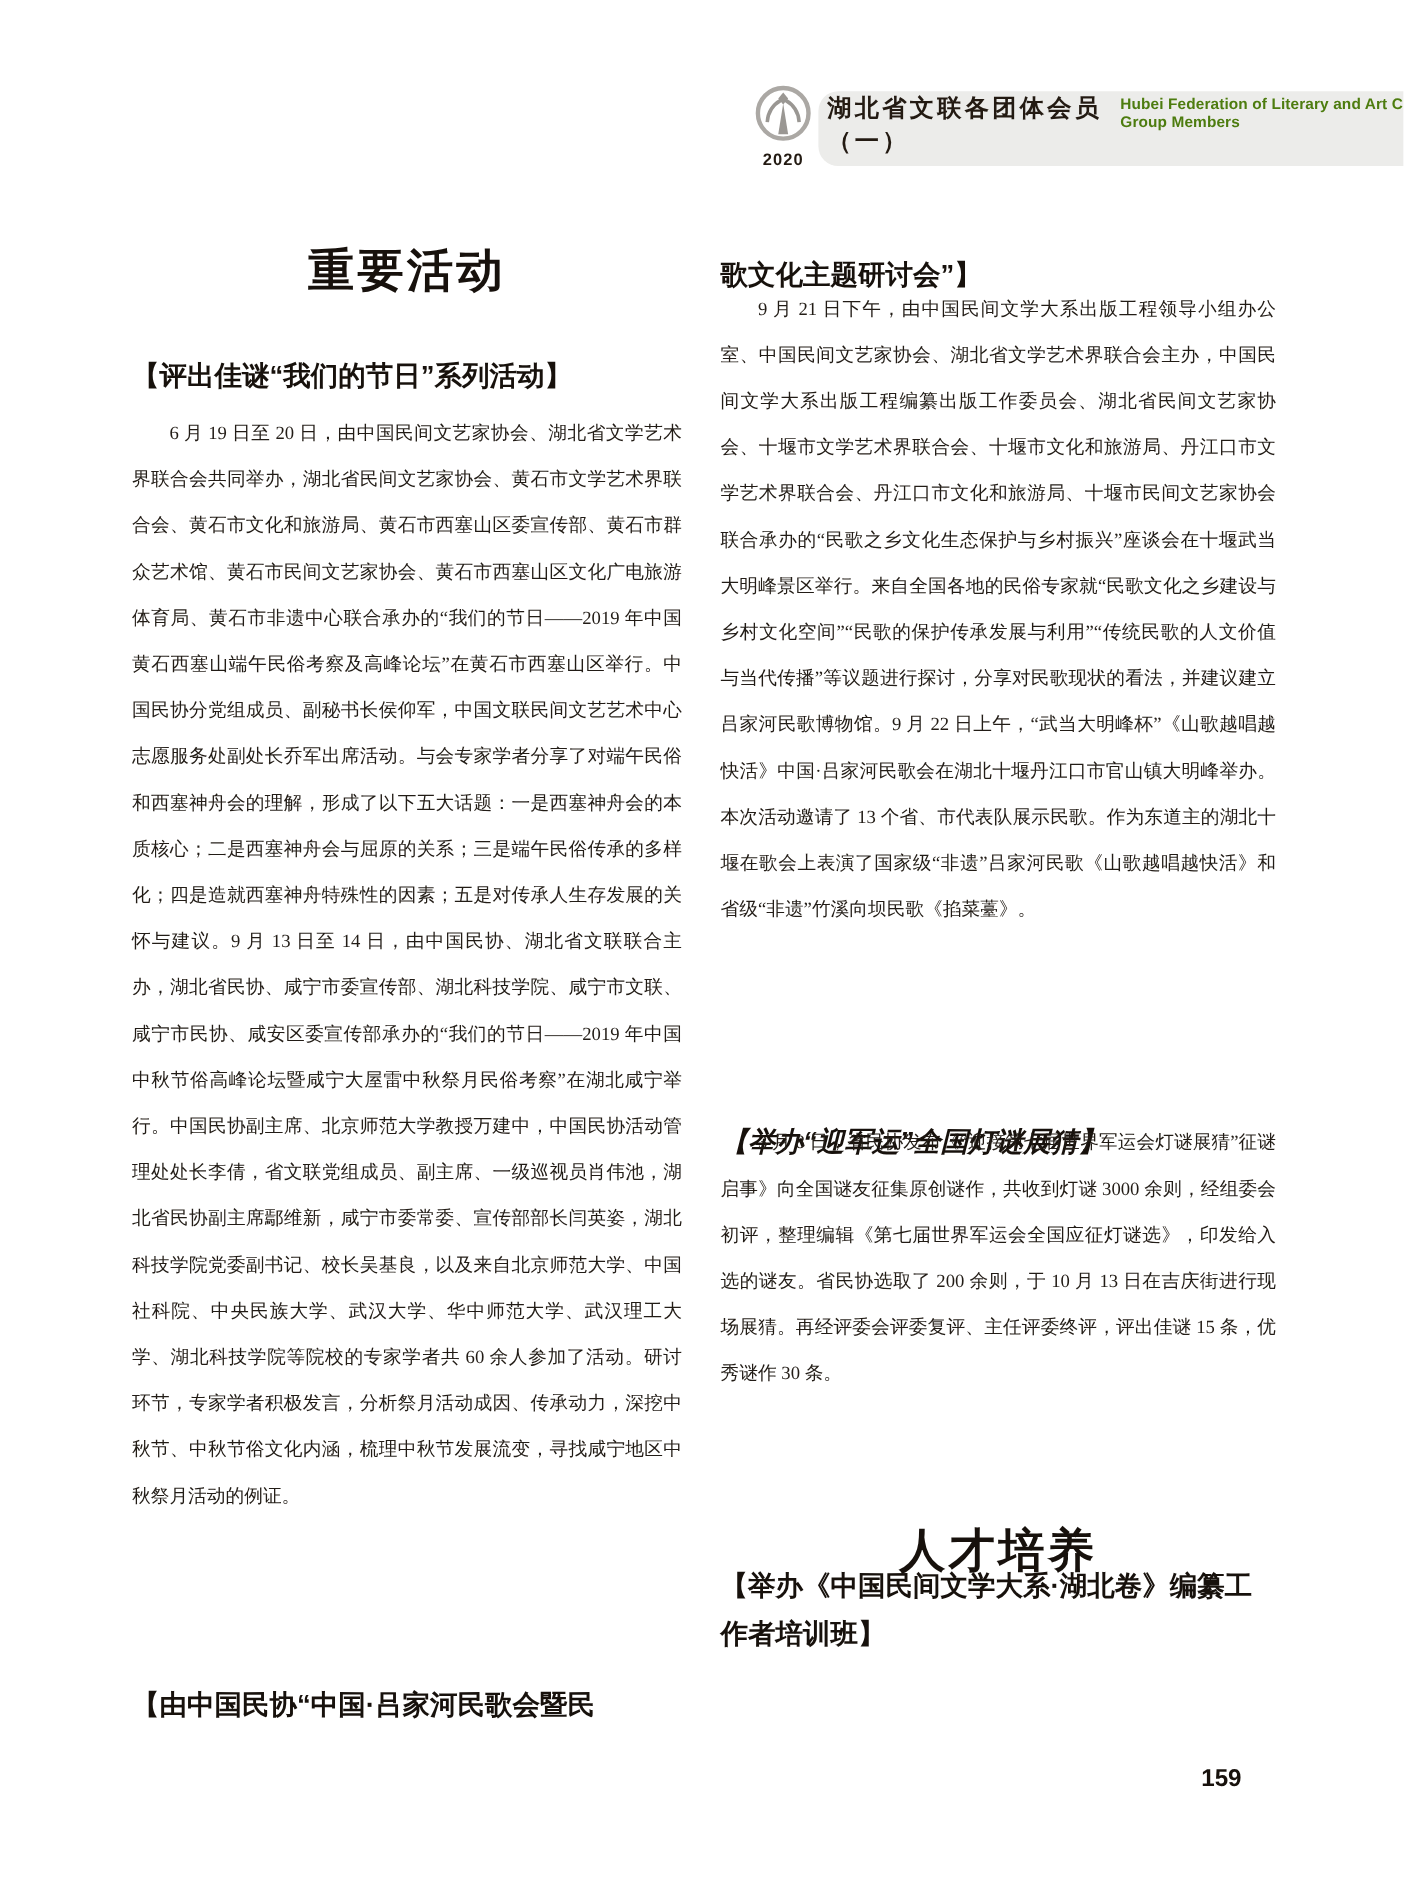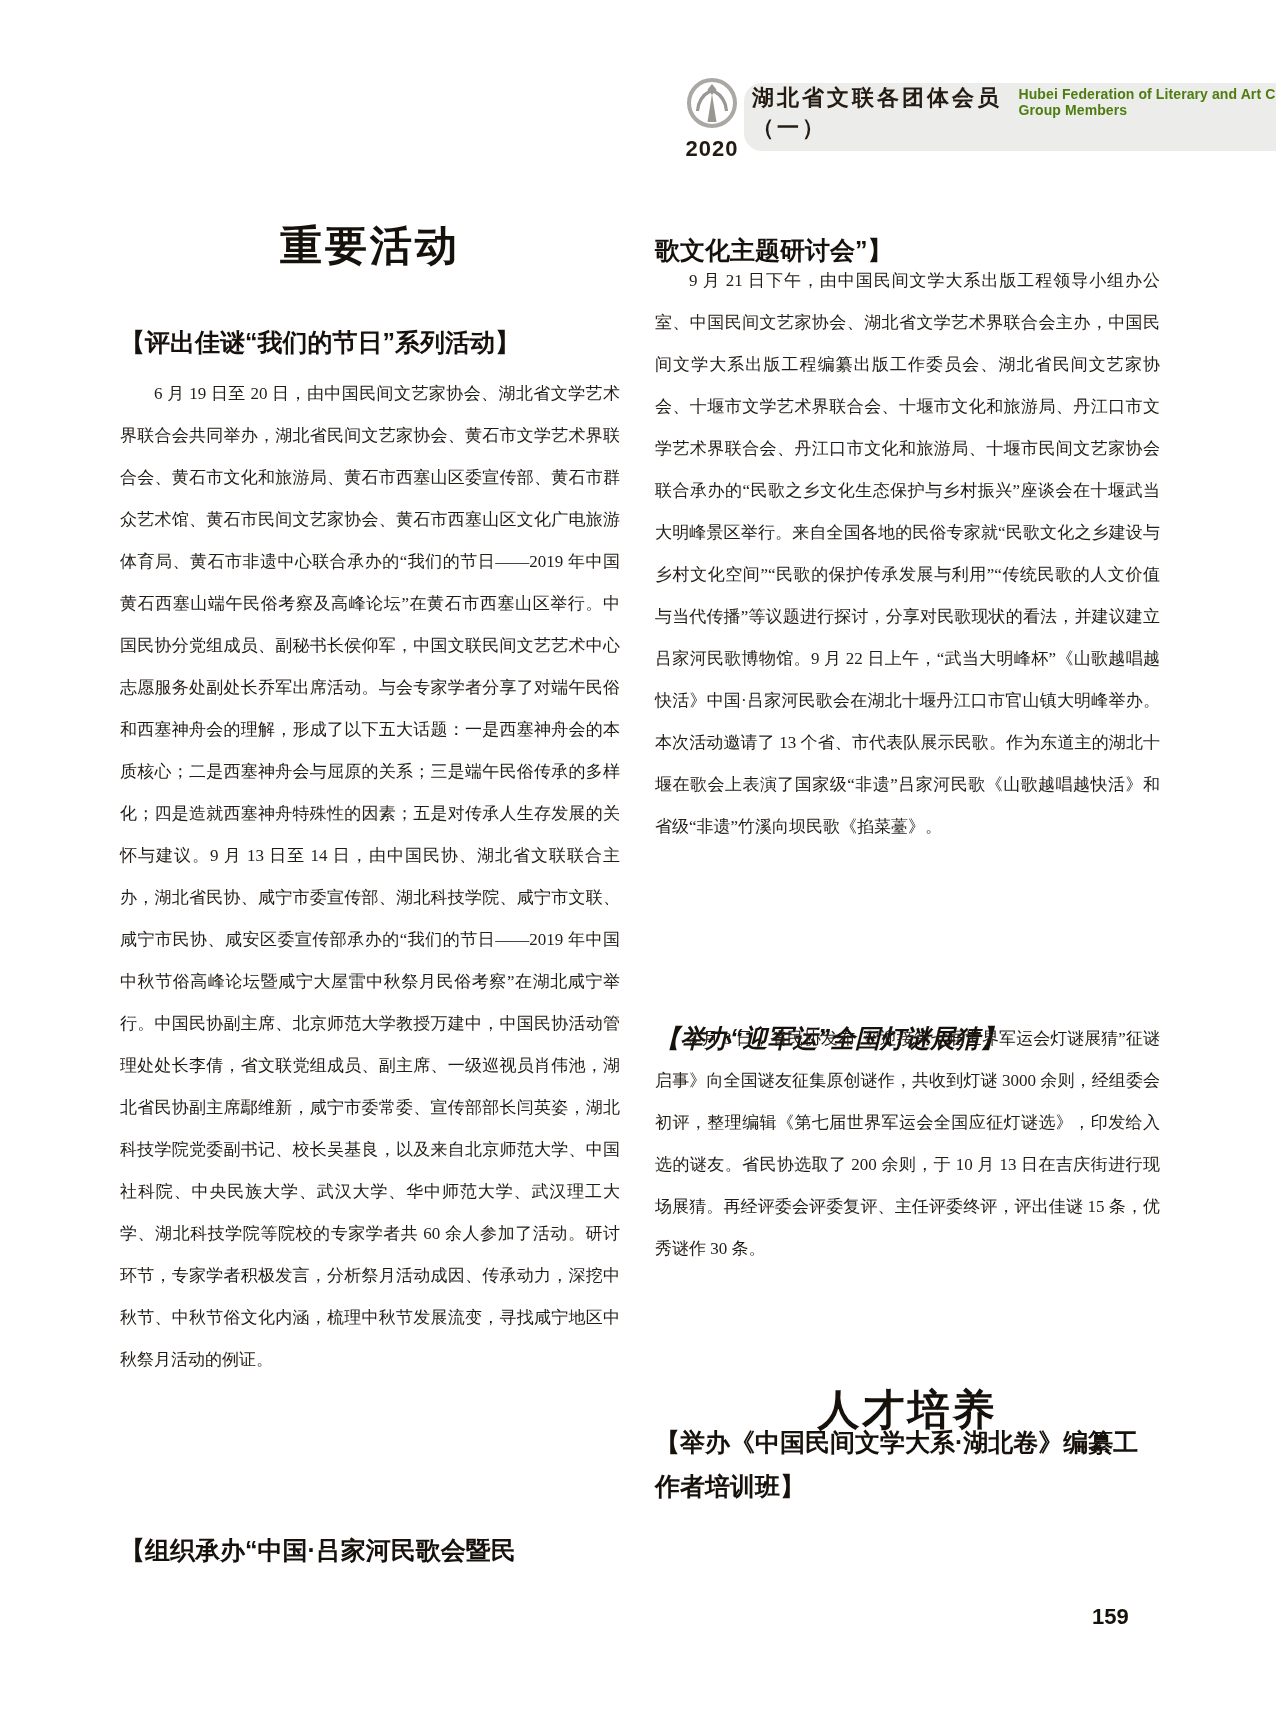--- a/index.html
+++ b/index.html
@@ -7,21 +7,21 @@
     position:relative; width:1276px; height:1719px;
     background:#ffffff; overflow:hidden;
     font-family:"Liberation Serif", serif;
     color:#221c16;
   }
 
   
   .logo-wrap { position:absolute; left:682px; top:76px; width:60px; text-align:center; }
   .logo-year {
     font-family:"Liberation Sans", sans-serif; font-weight:bold;
-    font-size:22px; color:#231a12; letter-spacing:1px; margin-top:0px;
+    font-size:15px; color:#231a12; letter-spacing:1px; margin-top:0px;
   }
   .hdr-box {
     position:absolute; left:744px; top:83px; width:608px; height:68px;
     background:#ececea; border-radius:18px 0 0 18px;
     display:flex; flex-direction:row; justify-content:center;
     padding-left:8px; box-sizing:border-box;
   }
   .hdr-cn {
     font-family:"Liberation Sans", sans-serif; font-weight:bold;
     font-size:22px; letter-spacing:3px; color:#231a12;
@@ -83,21 +83,21 @@
   </div>
 
   <div class="hdr-box">
     <div class="hdr-cn">湖北省文联各团体会员（一）</div>
     <div class="hdr-en">Hubei Federation of Literary and Art Circles Group Members</div>
   </div>
 
   <div class="col-title" id="left-title">重要活动</div>
   <div class="sec-heading" id="left-h1">【评出佳谜“我们的节日”系列活动】</div>
   <div class="body-para" id="left-p1">6 月 19 日至 20 日，由中国民间文艺家协会、湖北省文学艺术界联合会共同举办，湖北省民间文艺家协会、黄石市文学艺术界联合会、黄石市文化和旅游局、黄石市西塞山区委宣传部、黄石市群众艺术馆、黄石市民间文艺家协会、黄石市西塞山区文化广电旅游体育局、黄石市非遗中心联合承办的“我们的节日——2019 年中国黄石西塞山端午民俗考察及高峰论坛”在黄石市西塞山区举行。中国民协分党组成员、副秘书长侯仰军，中国文联民间文艺艺术中心志愿服务处副处长乔军出席活动。与会专家学者分享了对端午民俗和西塞神舟会的理解，形成了以下五大话题：一是西塞神舟会的本质核心；二是西塞神舟会与屈原的关系；三是端午民俗传承的多样化；四是造就西塞神舟特殊性的因素；五是对传承人生存发展的关怀与建议。9 月 13 日至 14 日，由中国民协、湖北省文联联合主办，湖北省民协、咸宁市委宣传部、湖北科技学院、咸宁市文联、咸宁市民协、咸安区委宣传部承办的“我们的节日——2019 年中国中秋节俗高峰论坛暨咸宁大屋雷中秋祭月民俗考察”在湖北咸宁举行。中国民协副主席、北京师范大学教授万建中，中国民协活动管理处处长李倩，省文联党组成员、副主席、一级巡视员肖伟池，湖北省民协副主席鄢维新，咸宁市委常委、宣传部部长闫英姿，湖北科技学院党委副书记、校长吴基良，以及来自北京师范大学、中国社科院、中央民族大学、武汉大学、华中师范大学、武汉理工大学、湖北科技学院等院校的专家学者共 60 余人参加了活动。研讨环节，专家学者积极发言，分析祭月活动成因、传承动力，深挖中秋节、中秋节俗文化内涵，梳理中秋节发展流变，寻找咸宁地区中秋祭月活动的例证。</div>
-  <div class="sec-heading" id="left-h2">【组织承办“中国·吕家河民歌会暨民</div>
+  <div class="sec-heading" id="left-h2">【由中国民协“中国·吕家河民歌会暨民</div>
 
   <div class="sec-heading" id="right-h1c">歌文化主题研讨会”】</div>
   <div class="body-para" id="right-p1">9 月 21 日下午，由中国民间文学大系出版工程领导小组办公室、中国民间文艺家协会、湖北省文学艺术界联合会主办，中国民间文学大系出版工程编纂出版工作委员会、湖北省民间文艺家协会、十堰市文学艺术界联合会、十堰市文化和旅游局、丹江口市文学艺术界联合会、丹江口市文化和旅游局、十堰市民间文艺家协会联合承办的“民歌之乡文化生态保护与乡村振兴”座谈会在十堰武当大明峰景区举行。来自全国各地的民俗专家就“民歌文化之乡建设与乡村文化空间”“民歌的保护传承发展与利用”“传统民歌的人文价值与当代传播”等议题进行探讨，分享对民歌现状的看法，并建议建立吕家河民歌博物馆。9 月 22 日上午，“武当大明峰杯”《山歌越唱越快活》中国·吕家河民歌会在湖北十堰丹江口市官山镇大明峰举办。本次活动邀请了 13 个省、市代表队展示民歌。作为东道主的湖北十堰在歌会上表演了国家级“非遗”吕家河民歌《山歌越唱越快活》和省级“非遗”竹溪向坝民歌《掐菜薹》。</div>
   <div class="sec-heading" id="right-h2">【举办“迎军运”全国灯谜展猜】</div>
   <div class="body-para" id="right-p2">3 月 8 日，省民协发布《“迎接第七届世界军运会灯谜展猜”征谜启事》向全国谜友征集原创谜作，共收到灯谜 3000 余则，经组委会初评，整理编辑《第七届世界军运会全国应征灯谜选》，印发给入选的谜友。省民协选取了 200 余则，于 10 月 13 日在吉庆街进行现场展猜。再经评委会评委复评、主任评委终评，评出佳谜 15 条，优秀谜作 30 条。</div>
   <div class="col-title" id="right-title2">人才培养</div>
   <div class="sec-heading" id="right-h3">【举办《中国民间文学大系·湖北卷》编纂工作者培训班】</div>
 
   <div class="page-num">159</div>
 

